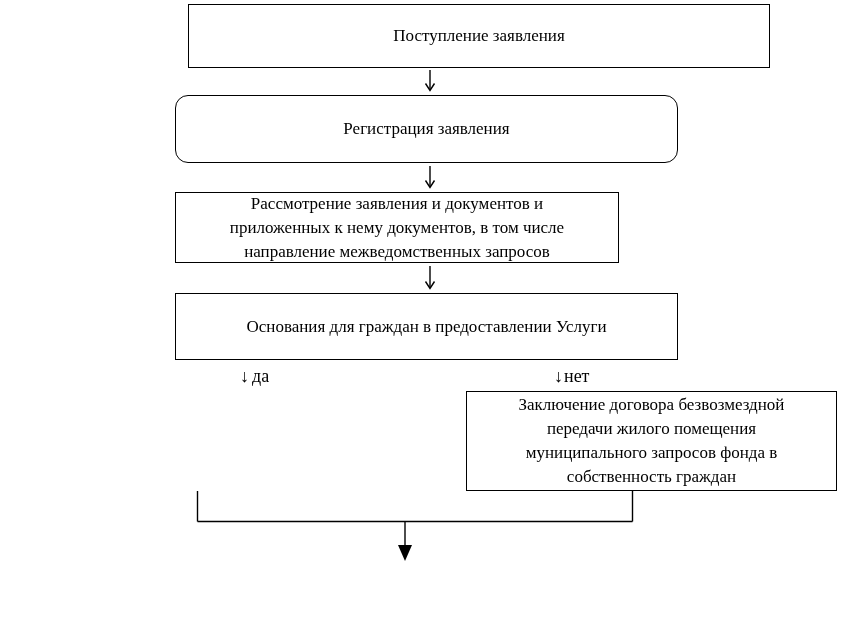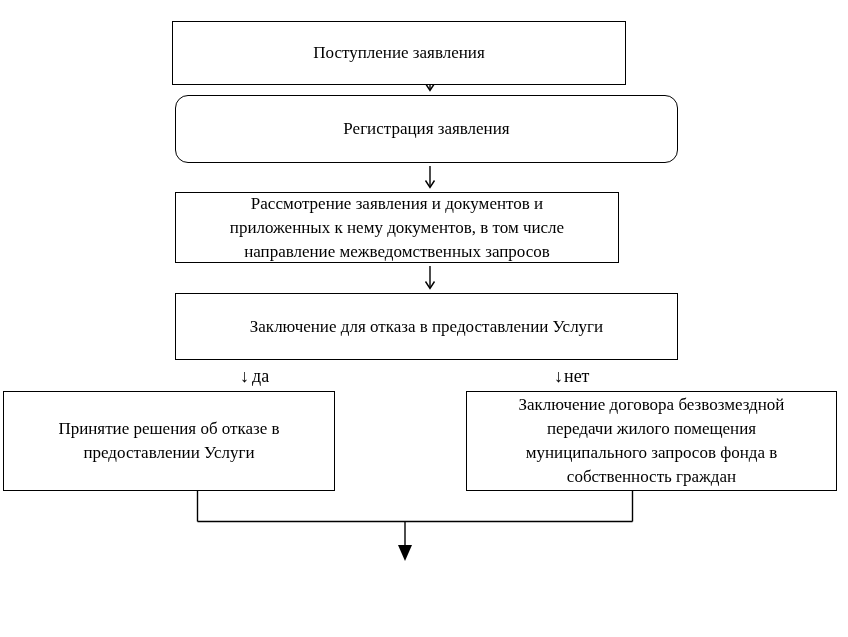--- a/index.html
+++ b/index.html
@@ -30,21 +30,21 @@
     background: #ffffff;
     display: flex;
     align-items: center;
     justify-content: center;
     text-align: center;
     font-size: 17px;
     line-height: 24px;
     white-space: pre-line;
     padding: 2px 10px;
   }
-  .box-receipt      { left: 172px; top: 4px;   width: 454px; height: 64px; margin-top: 17px; }
+  .box-receipt      { left: 188px; top: 4px;   width: 582px; height: 64px; }
   .box-registration { left: 175px; top: 95px;  width: 503px; height: 68px; border-radius: 13px; }
   .box-review       { left: 175px; top: 192px; width: 444px; height: 71px; }
   .box-grounds      { left: 175px; top: 293px; width: 503px; height: 67px; }
   .box-refusal      { left: 3px;   top: 391px; width: 332px; height: 100px; }
   .box-contract     { left: 466px; top: 391px; width: 371px; height: 100px; }
   .box-result       { left: 173px; top: 562px; width: 504px; height: 70px; }
 
   .branch-label {
     position: absolute;
     display: flex;
@@ -97,37 +97,33 @@
     <span>Регистрация заявления</span>
   </div>
 
   <div class="flow-box box-review">
     <span>Рассмотрение заявления и документов и
 приложенных к нему документов, в том числе
 направление межведомственных запросов</span>
   </div>
 
   <div class="flow-box box-grounds">
-    <span>Заключение для отказа в предоставлении Услуги</span>
+    <span>Основания для граждан в предоставлении Услуги</span>
   </div>
 
   <div class="branch-label branch-yes">
     <span class="branch-arrow">↓</span>
     <span class="branch-text">да</span>
   </div>
 
   <div class="branch-label branch-no">
     <span class="branch-arrow">↓</span>
     <span class="branch-text">нет</span>
   </div>
 
-  <div class="flow-box box-refusal">
-    <span>Принятие решения об отказе в
-предоставлении Услуги</span>
-  </div>
 
   <div class="flow-box box-contract">
     <span>Заключение договора безвозмездной
 передачи жилого помещения
 муниципального запросов фонда в
 собственность граждан</span>
   </div>
 
 
 </div>

